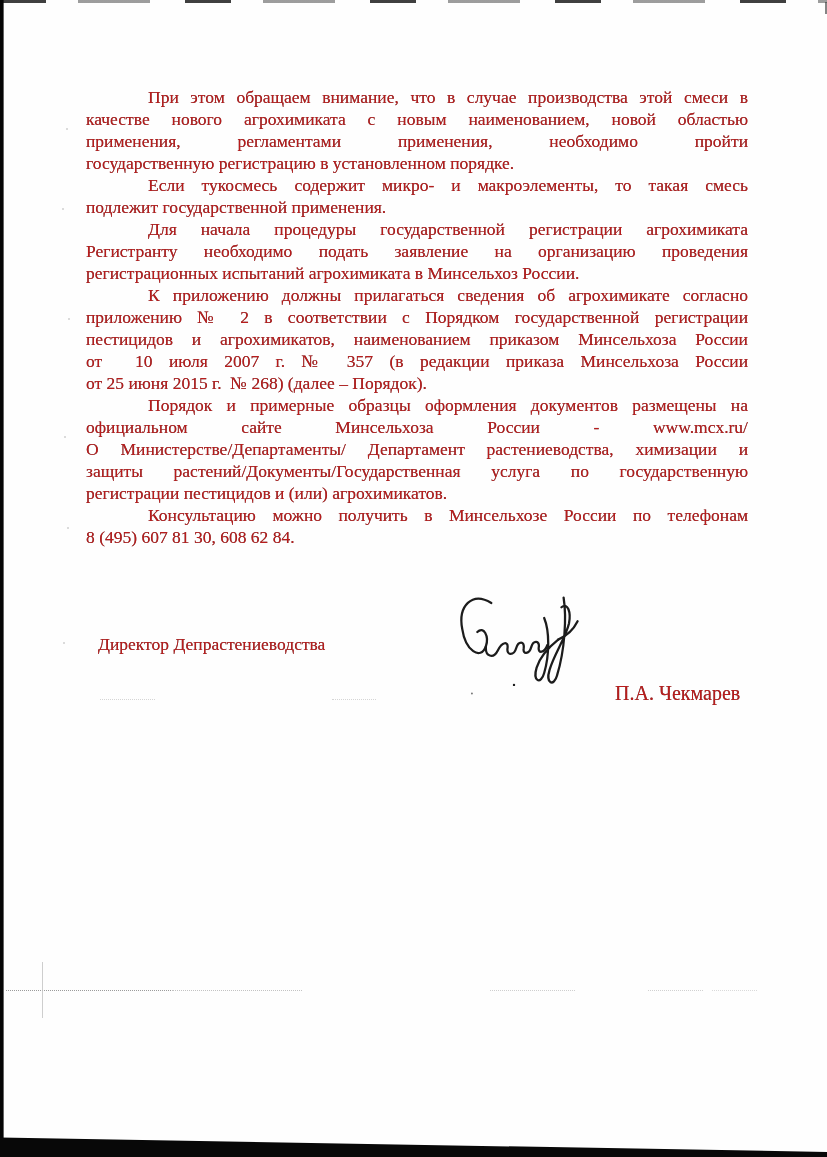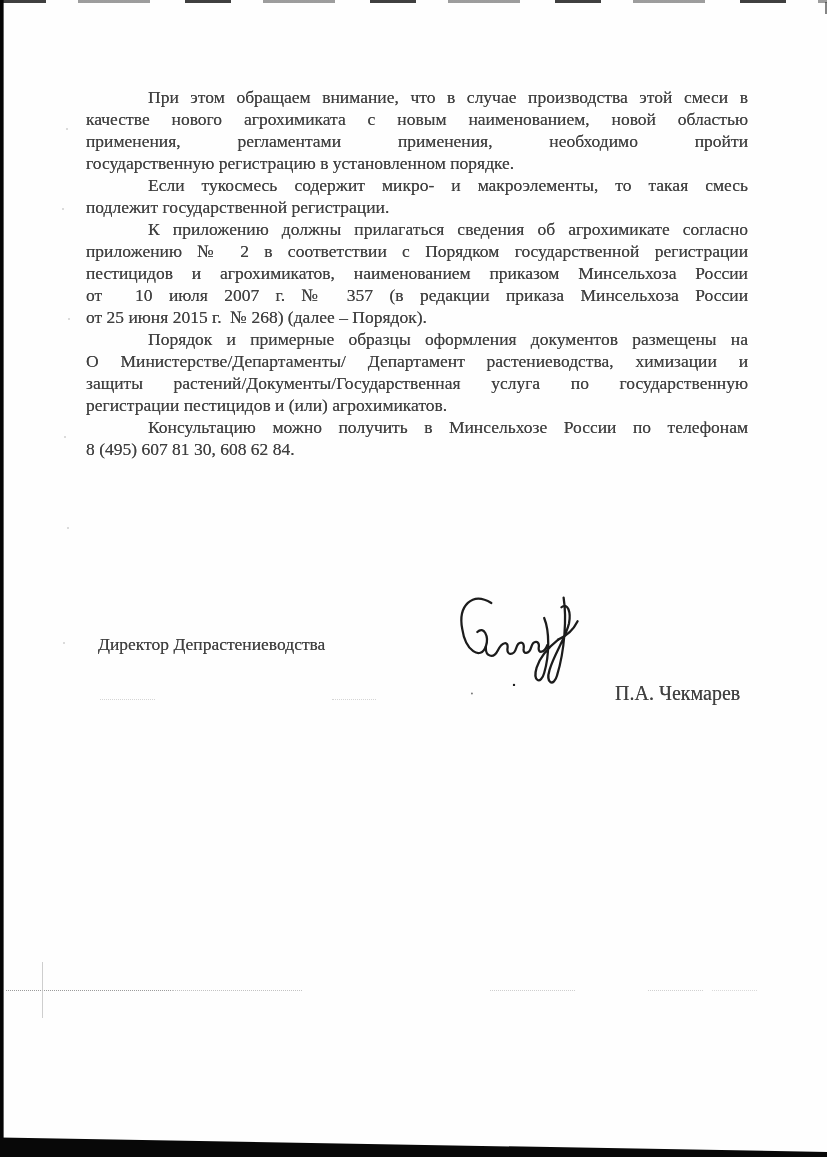--- a/index.html
+++ b/index.html
@@ -3,21 +3,21 @@
 <meta charset="utf-8">
 <style>
   html, body { margin: 0; padding: 0; background: #e8e8e8; }
   .page {
     position: relative;
     width: 827px;
     height: 1157px;
     background: #fefefe;
     overflow: hidden;
     font-family: "Liberation Serif", "DejaVu Serif", serif;
-    color: #404040;
+    color: #b91c1c;
   }
 
   
   .edge-left {
     position: absolute; left: 0; top: 0; width: 4px; height: 1157px;
     background: linear-gradient(to right, #050505 70%, rgba(5,5,5,0.35));
     z-index: 5;
   }
   .edge-top {
     position: absolute; left: 0; top: 0; width: 827px; height: 3px;
@@ -102,31 +102,37 @@
 
   <div class="textblock">
     <div>
       <div class="line just indent">При этом обращаем внимание, что в случае производства этой смеси в</div>
       <div class="line just">качестве нового агрохимиката с новым наименованием, новой областью</div>
       <div class="line just">применения, регламентами применения, необходимо пройти</div>
       <div class="line last">государственную регистрацию в установленном порядке.</div>
     </div>
     <div>
       <div class="line just indent">Если тукосмесь содержит микро- и макроэлементы, то такая смесь</div>
-      <div class="line last">подлежит государственной регистрации.</div>
+      <div class="line last">подлежит государственной применения.</div>
+    </div>
+    <div>
+      <div class="line just indent">Для начала процедуры государственной регистрации агрохимиката</div>
+      <div class="line just">Регистранту необходимо подать заявление на организацию проведения</div>
+      <div class="line last">регистрационных испытаний агрохимиката в Минсельхоз России.</div>
     </div>
     <div>
       <div class="line just indent">К приложению должны прилагаться сведения об агрохимикате согласно</div>
       <div class="line just">приложению № 2 в соответствии с Порядком государственной регистрации</div>
       <div class="line just">пестицидов и агрохимикатов, наименованием приказом Минсельхоза России</div>
       <div class="line just">от&nbsp; 10 июля 2007 г. № 357 (в редакции приказа Минсельхоза России</div>
       <div class="line last">от 25 июня 2015 г. &nbsp;№ 268) (далее – Порядок).</div>
     </div>
     <div>
       <div class="line just indent">Порядок и примерные образцы оформления документов размещены на</div>
+      <div class="line just">официальном сайте Минсельхоза России - www.mcx.ru/</div>
       <div class="line just">О Министерстве/Департаменты/ Департамент растениеводства, химизации и</div>
       <div class="line just">защиты растений/Документы/Государственная услуга по государственную</div>
       <div class="line last">регистрации пестицидов и (или) агрохимикатов.</div>
     </div>
     <div>
       <div class="line just indent">Консультацию можно получить в Минсельхозе России по телефонам</div>
       <div class="line last">8 (495) 607 81 30, 608 62 84.</div>
     </div>
   </div>
 

